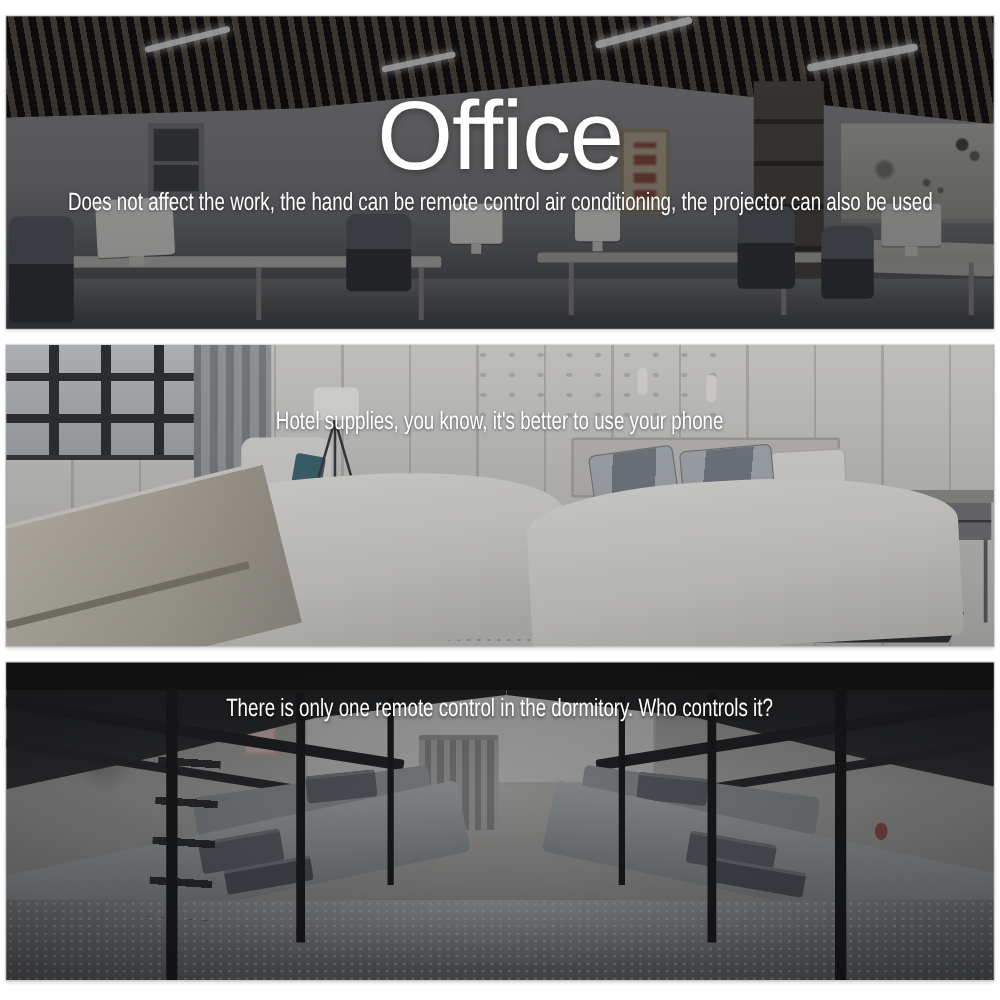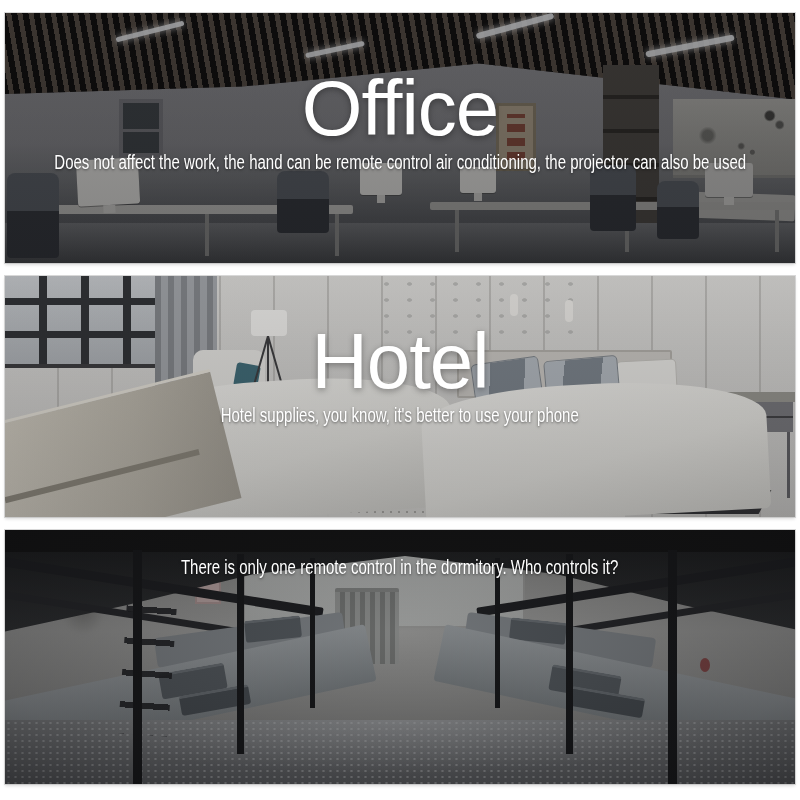--- a/index.html
+++ b/index.html
@@ -287,21 +287,20 @@
       <div class="sh h-base h-baseL"></div>
       <div class="sh h-base h-baseR"></div>
       <div class="sh h-bed h-bedL"></div>
       <div class="sh h-bed h-bedR"></div>
       <div class="sh h-desk">
         <div class="h-drawer"></div>
       </div>
       <div class="overlay h-ov"></div>
     </div>
     <div class="caption cap-hotel">
-      <h1 class="title">Hotel</h1>
       <p class="subtitle">Hotel supplies, you know, it's better to use your phone</p>
     </div>
   </section>
 
   <section class="panel p-dorm">
     <div class="scene">
       <div class="sh d-wall"></div>
       <div class="sh d-window"></div>
       <div class="sh d-radiator"></div>
       <div class="sh d-stain"></div>

